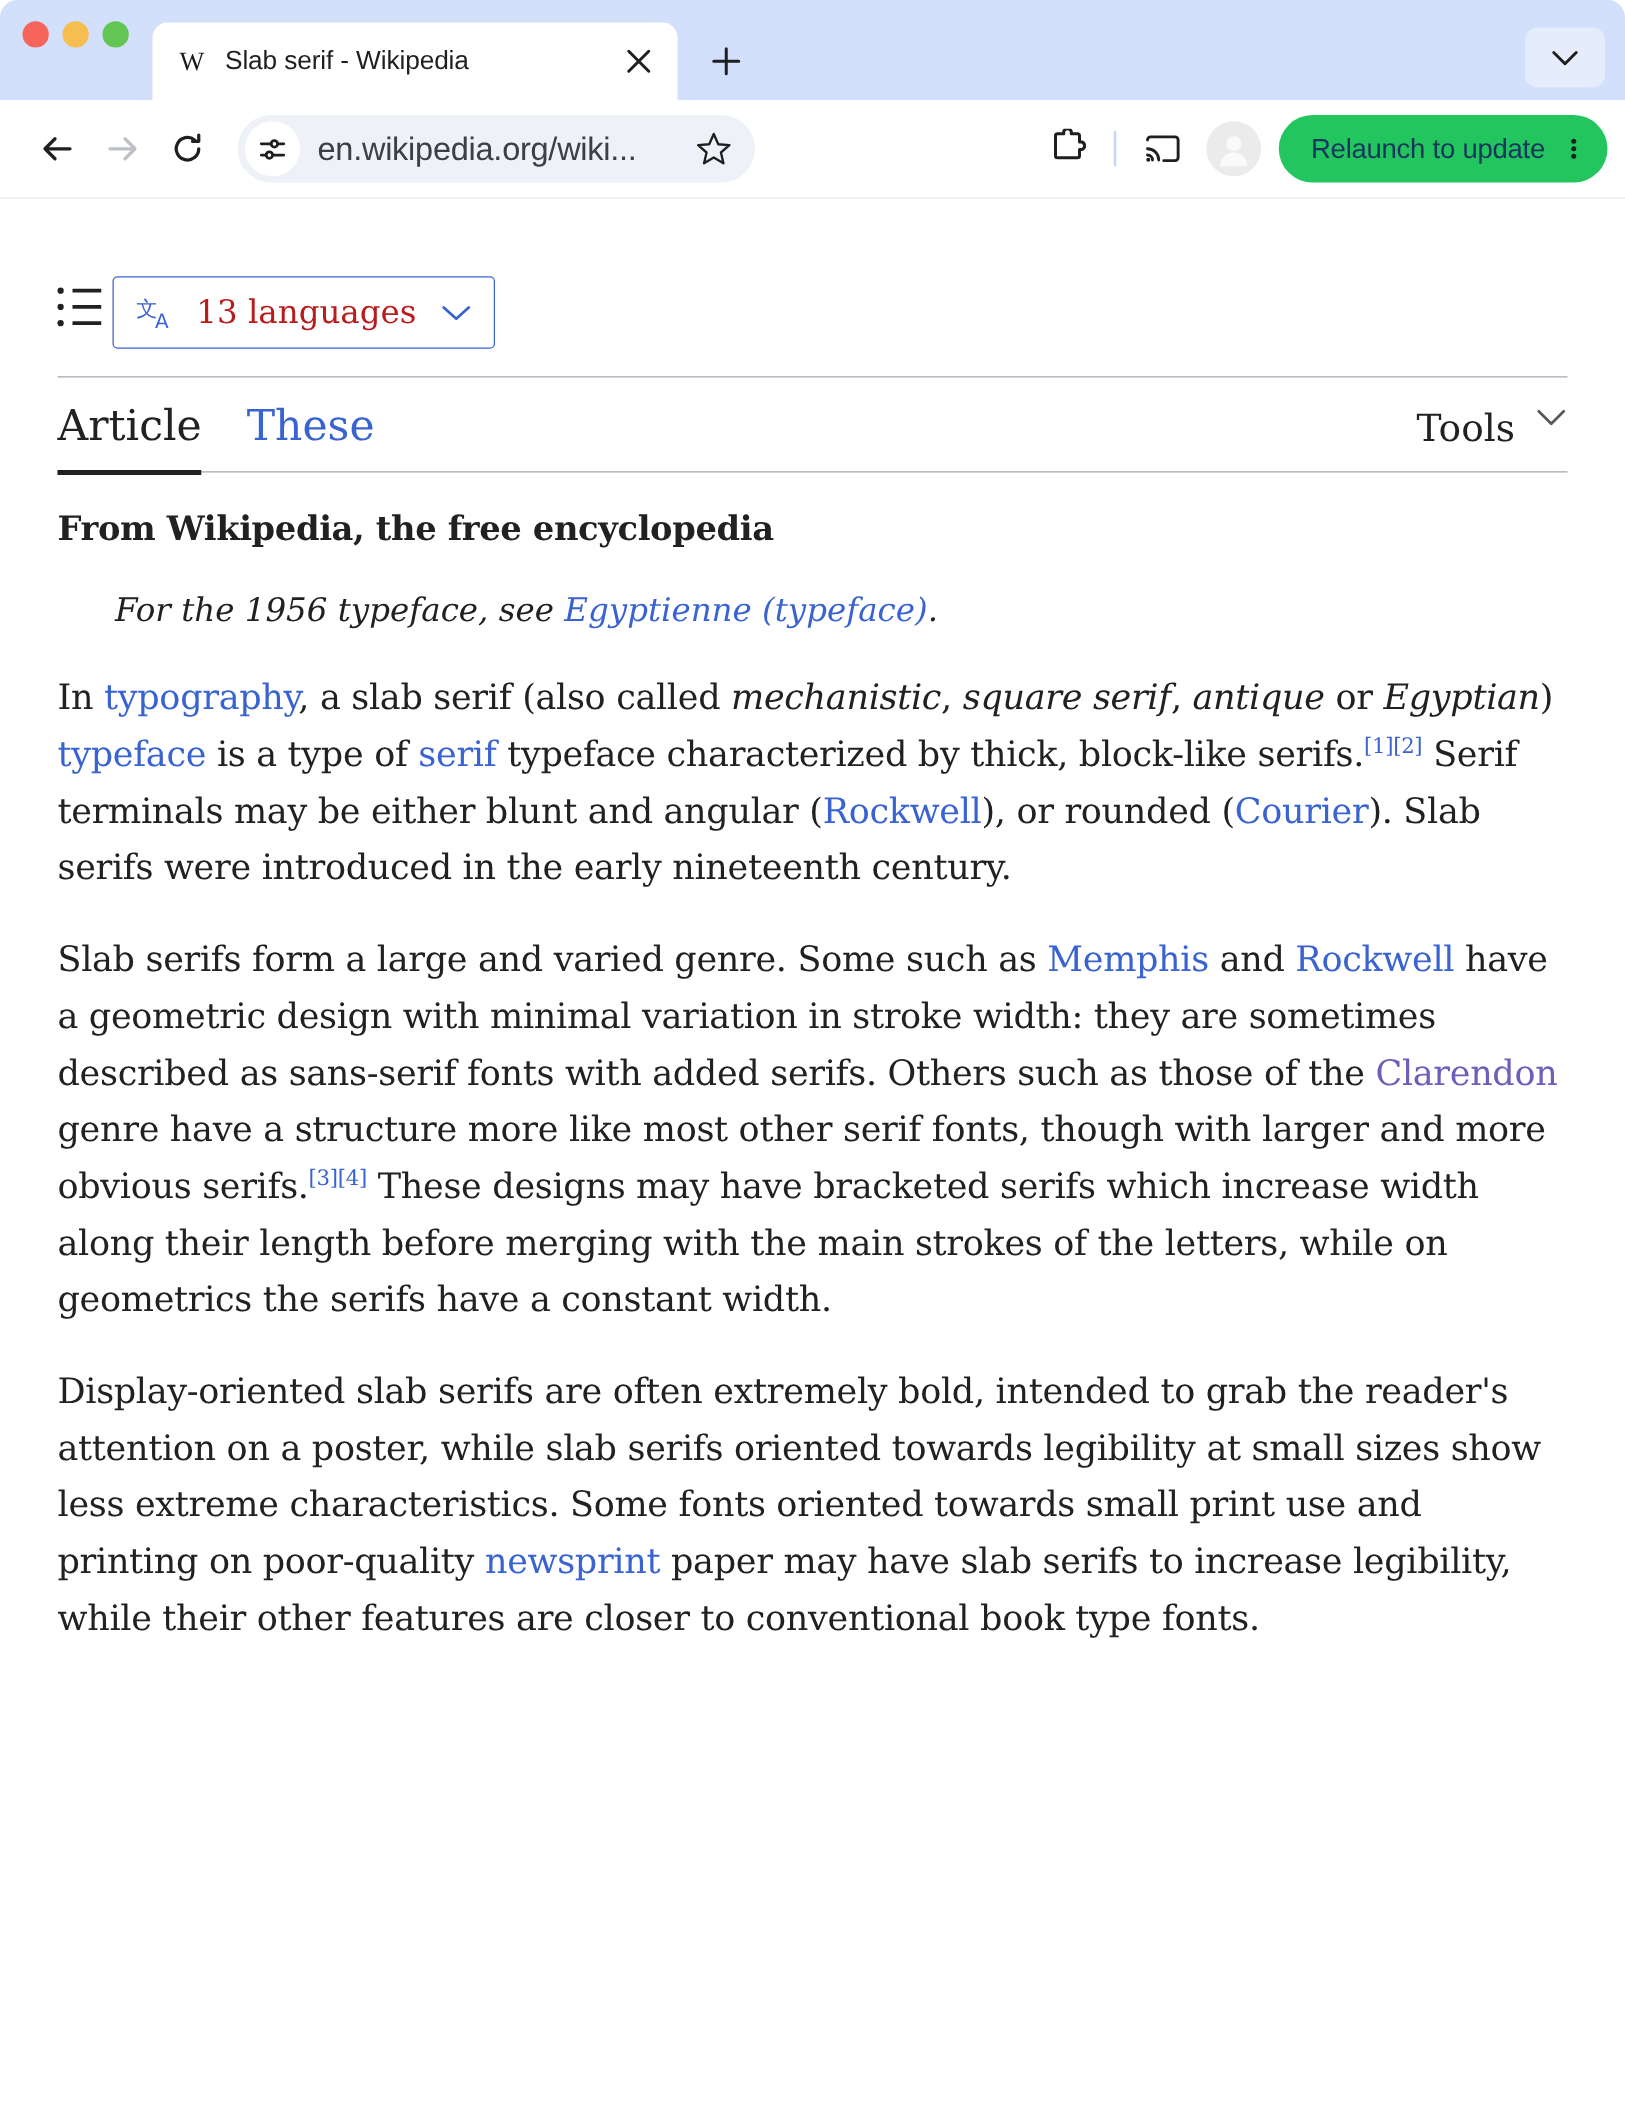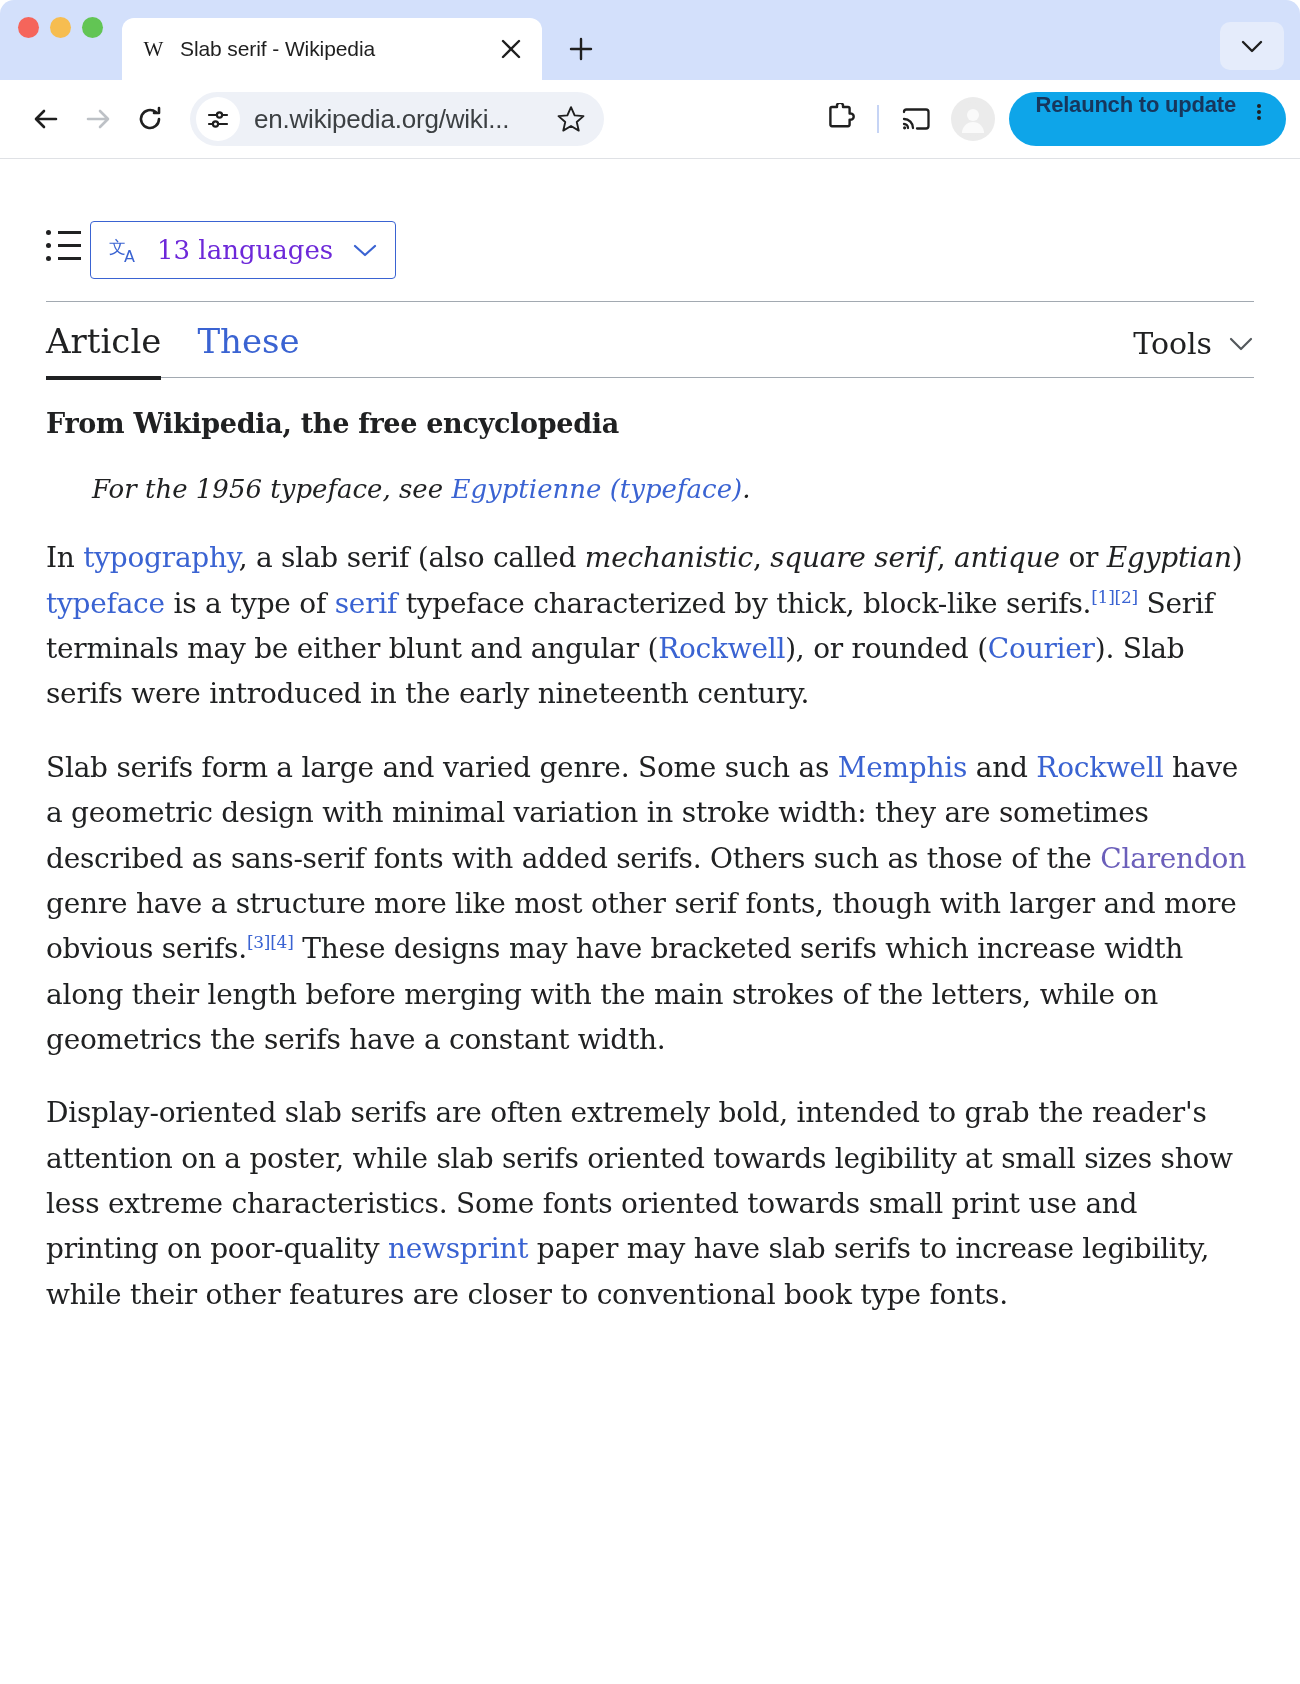--- a/index.html
+++ b/index.html
@@ -166,26 +166,26 @@
   #profile-avatar {
     width: 44px; height: 44px;
     border-radius: 50%;
     background: #ebebeb;
     display: flex; align-items: center; justify-content: center;
     flex: none;
     margin: 0 6px;
   }
   #relaunch-btn {
     height: 54px;
-    background: #0ea5e9;
+    background: #22c55e;
     border-radius: 27px;
     display: flex;
+    align-items: center;
     padding: 0 10px 0 26px;
     margin-left: 6px;
-    font-weight: bold;
   }
   #relaunch-label {
     font-size: 22px;
     color: #17365c;
     white-space: nowrap;
     letter-spacing: -0.2px;
   }
   #relaunch-menu {
     width: 34px; height: 40px;
     display: flex; align-items: center; justify-content: center;
@@ -256,21 +256,21 @@
     font-size: 26px;
     color: #3a63d2;
     font-family: "DejaVu Sans", sans-serif;
     line-height: 1;
     display: flex;
     align-items: baseline;
   }
   #lang-label {
     font-family: "DejaVu Serif", "Liberation Serif", serif;
     font-size: 26px;
-    color: #6d28d9;
+    color: #b91c1c;
     margin-left: 16px;
     white-space: nowrap;
   }
   #lang-chevron { margin-left: 20px; display:flex; align-items:center; }
 
   #header-rule {
     border-top: 1.5px solid #a2a9b1;
     margin-top: 16px;
   }
 
@@ -294,21 +294,21 @@
     content: "";
     position: absolute;
     left: 0; right: 0; bottom: -2.5px;
     height: 4px;
     background: #202122;
   }
   #tab-talk { color: #3a63d2; }
   #tools-btn {
     margin-left: auto;
     display: flex;
-    align-items: center;
+    align-items: flex-start;
     padding-bottom: 16px;
   }
   #tools-label {
     font-family: "DejaVu Serif", "Liberation Serif", serif;
     font-size: 30px;
     color: #202122;
   }
   #tools-chevron { margin-left: 16px; display:flex; }
 
   

